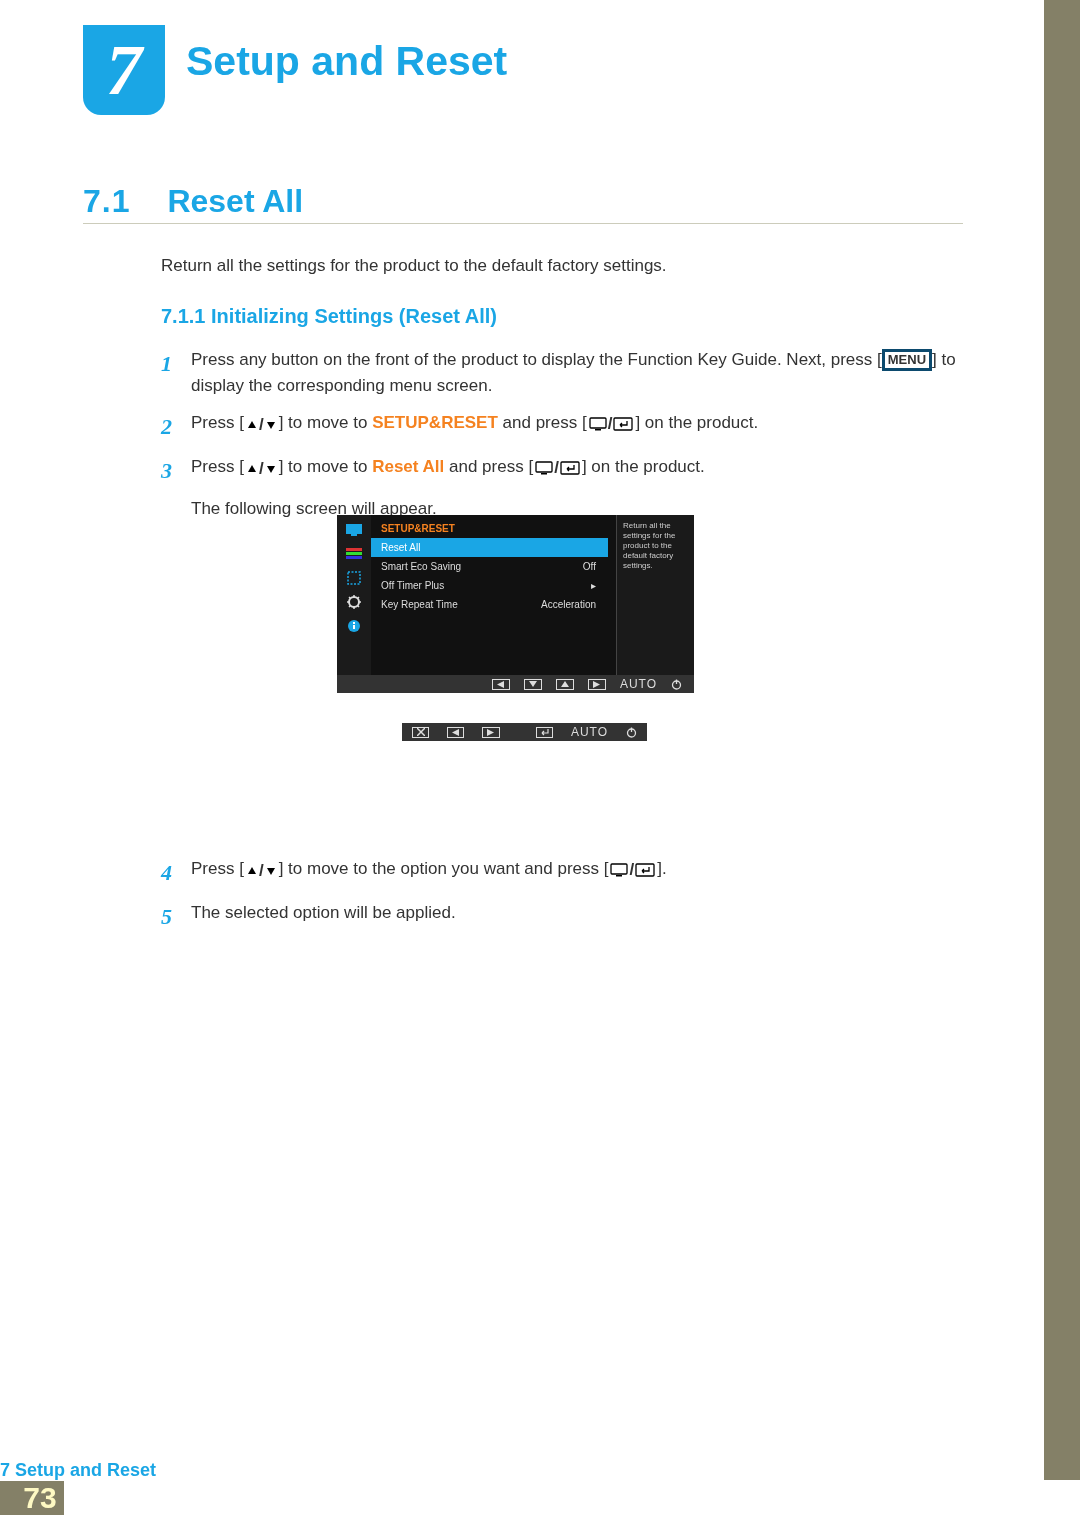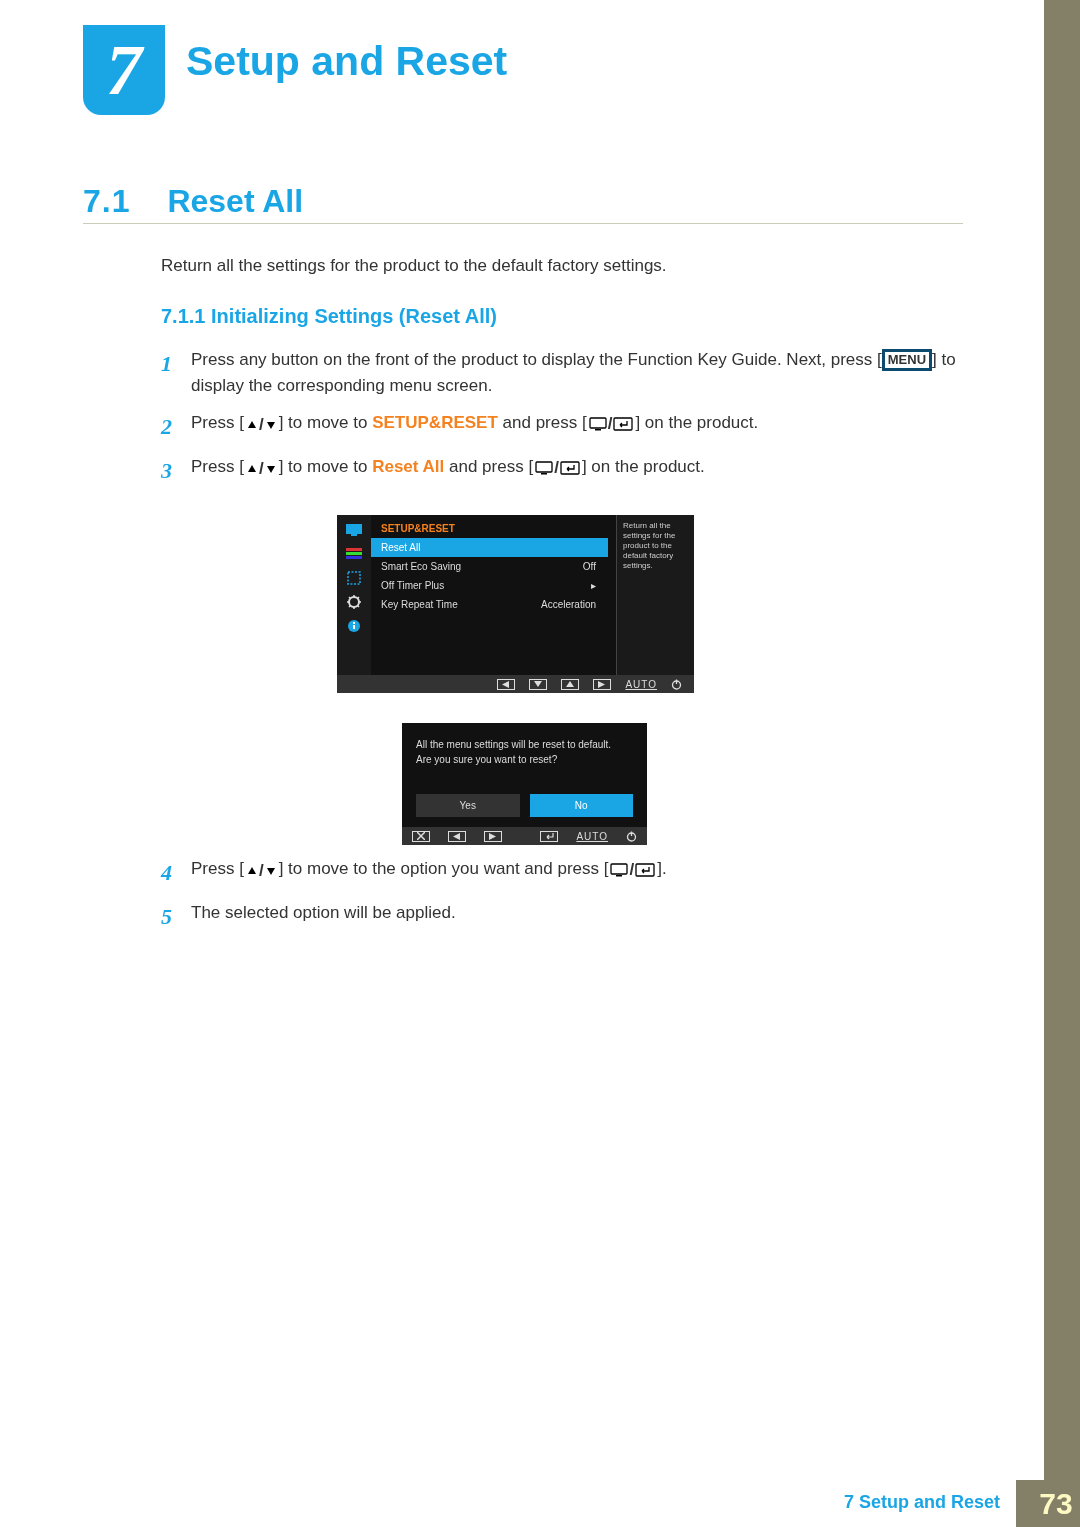--- a/index.html
+++ b/index.html
@@ -179,21 +179,21 @@
   }
   .nav-key {
     width: 18px; height: 11px;
     border: 1px solid #ddd;
     position: relative;
     display: inline-flex;
     align-items: center;
     justify-content: center;
   }
   .nav-key svg { display:block; }
-  .nav-auto { color: #ddd; font-size: 10px; letter-spacing: 1px; text-decoration: underline; }
+  .nav-auto { color: #ddd; font-size: 12px; letter-spacing: 1px; }
   .nav-power svg { display: block; }
 
   
   .osd2 {
     position: absolute;
     left: 402px; top: 723px;
     width: 245px;
   }
   .osd2-body {
     background: #111;
@@ -229,25 +229,26 @@
   .osd2-bar .spacer { flex: 1; }
 
   .steps2 {
     position: absolute;
     left: 161px; top: 856px;
     width: 800px;
   }
 
   .footer {
     position: absolute;
-    bottom: 0; left: 0;
-    width: 1080px;
+    bottom: 12px; left: 0;
+    width: 952px;
     height: 47px;
     display: flex;
     justify-content: flex-end;
+    flex-direction: column;
   }
   .footer-label {
     color: #1aa6e5;
     font-size: 18px;
     font-weight: bold;
     padding: 12px 16px 0 0;
   }
   .footer-page {
     width: 64px; height: 47px;
     background: #848067;
@@ -332,20 +333,21 @@
         <svg width="18" height="14" viewBox="0 0 18 14">
             <rect x="1" y="1" width="16" height="10" rx="1" fill="none" stroke="#000" stroke-width="1.3"></rect>
             <rect x="6" y="12" width="6" height="1.5" fill="#000"></rect>
           </svg>
           <b>/</b>
           <svg width="20" height="14" viewBox="0 0 20 14">
             <rect x="1" y="1" width="18" height="12" rx="1" fill="none" stroke="#000" stroke-width="1.3"></rect>
             <path d="M14 4 v4 H7 M7 8 l2 -2 M7 8 l2 2" fill="none" stroke="#000" stroke-width="1.3"></path>
           </svg>
       </span><span>] on the product.</span>
+      <div class="follow">The following screen will appear.</div>
     </div>
   </div>
 </div>
 
 <div class="osd1">
   <div class="osd1-top">
     <div class="osd1-side">
       <span class="ic">
           <svg width="16" height="12" viewBox="0 0 16 12">
             <rect x="0" y="0" width="16" height="10" fill="#1aa6e5"></rect>
@@ -424,28 +426,20 @@
     <span class="nav-power">
         <svg width="11" height="11" viewBox="0 0 11 11">
           <circle cx="5.5" cy="6" r="4" fill="none" stroke="#ddd" stroke-width="1.3"></circle>
           <line x1="5.5" y1="0.5" x2="5.5" y2="5" stroke="#ddd" stroke-width="1.3"></line>
         </svg>
       </span>
   </div>
 </div>
 
 <div class="osd2">
-  <div class="osd2-body">
-    <div>All the menu settings will be reset to default.</div>
-    <div>Are you sure you want to reset?</div>
-    <div class="osd2-btns">
-      <div class="osd2-btn">Yes</div>
-      <div class="osd2-btn sel">No</div>
-    </div>
-  </div>
   <div class="osd2-bar">
     <span class="nav-key">
         <svg width="8" height="8" viewBox="0 0 8 8">
           <line x1="0" y1="0" x2="8" y2="8" stroke="#ddd" stroke-width="1.5"></line>
           <line x1="8" y1="0" x2="0" y2="8" stroke="#ddd" stroke-width="1.5"></line>
         </svg>
       </span>
     <span class="nav-key">
         <svg width="8" height="7" viewBox="0 0 8 7">
           <polygon points="7,0 7,7 0,3.5" fill="#ddd"></polygon>

